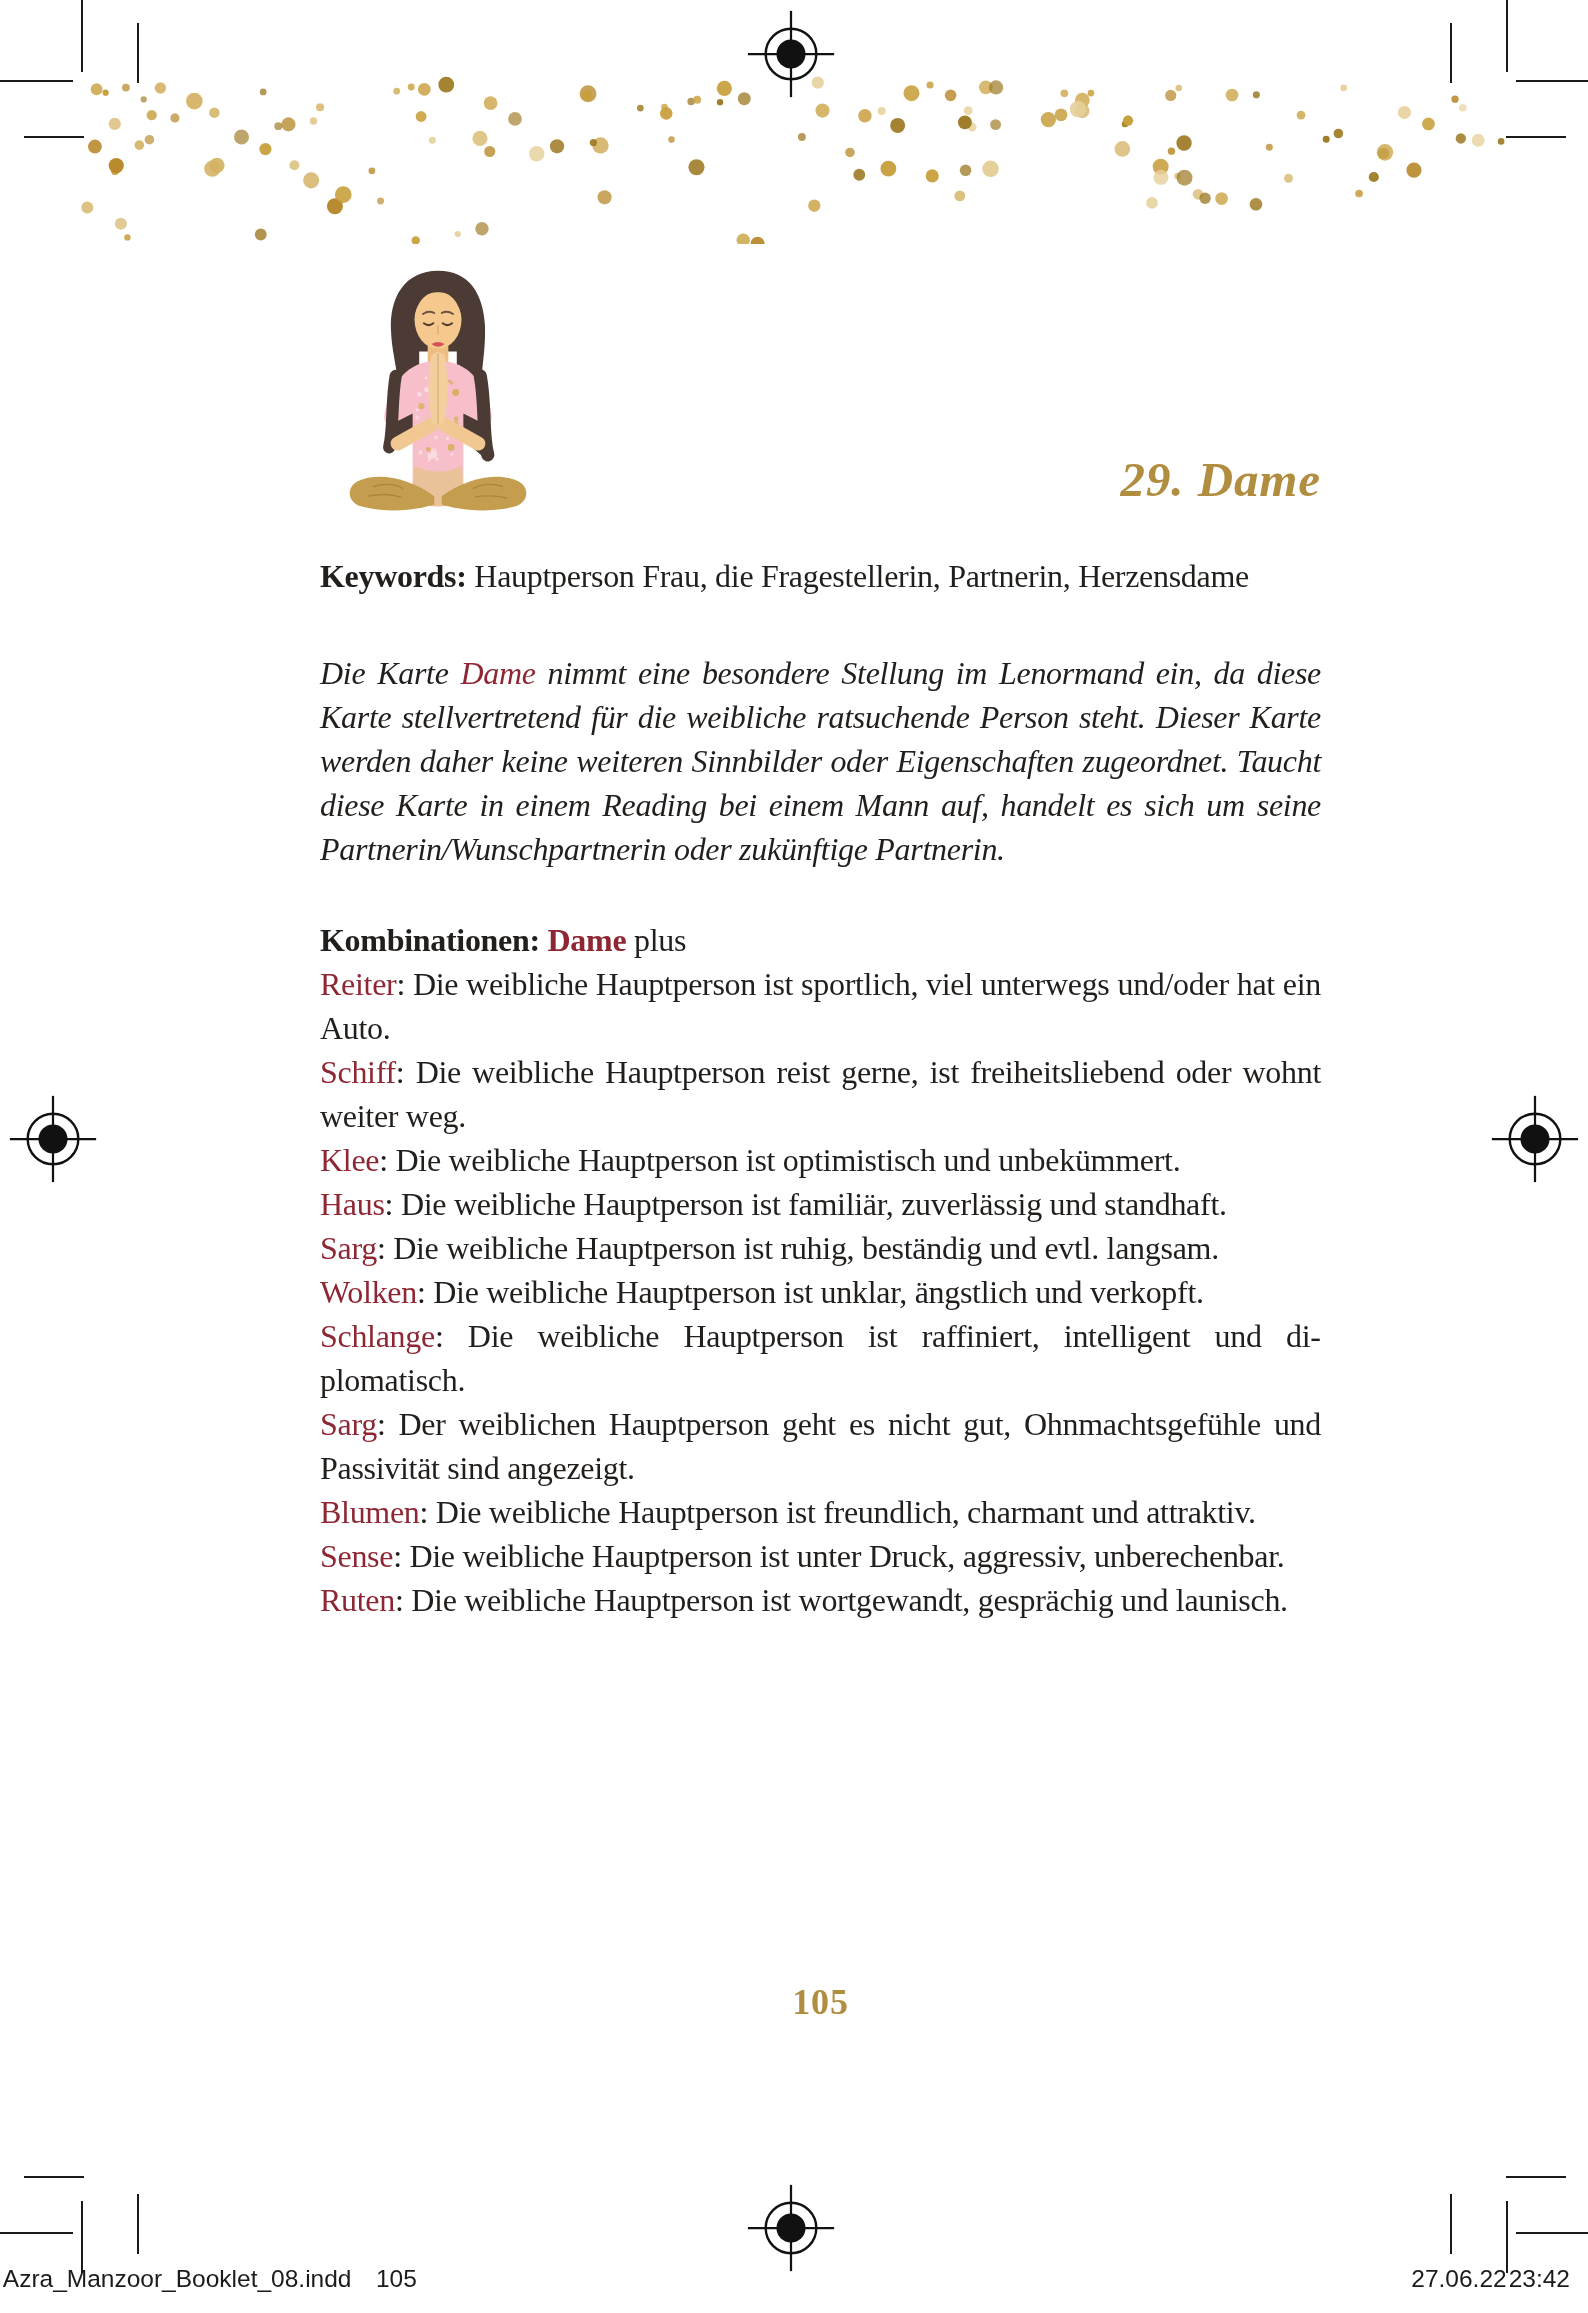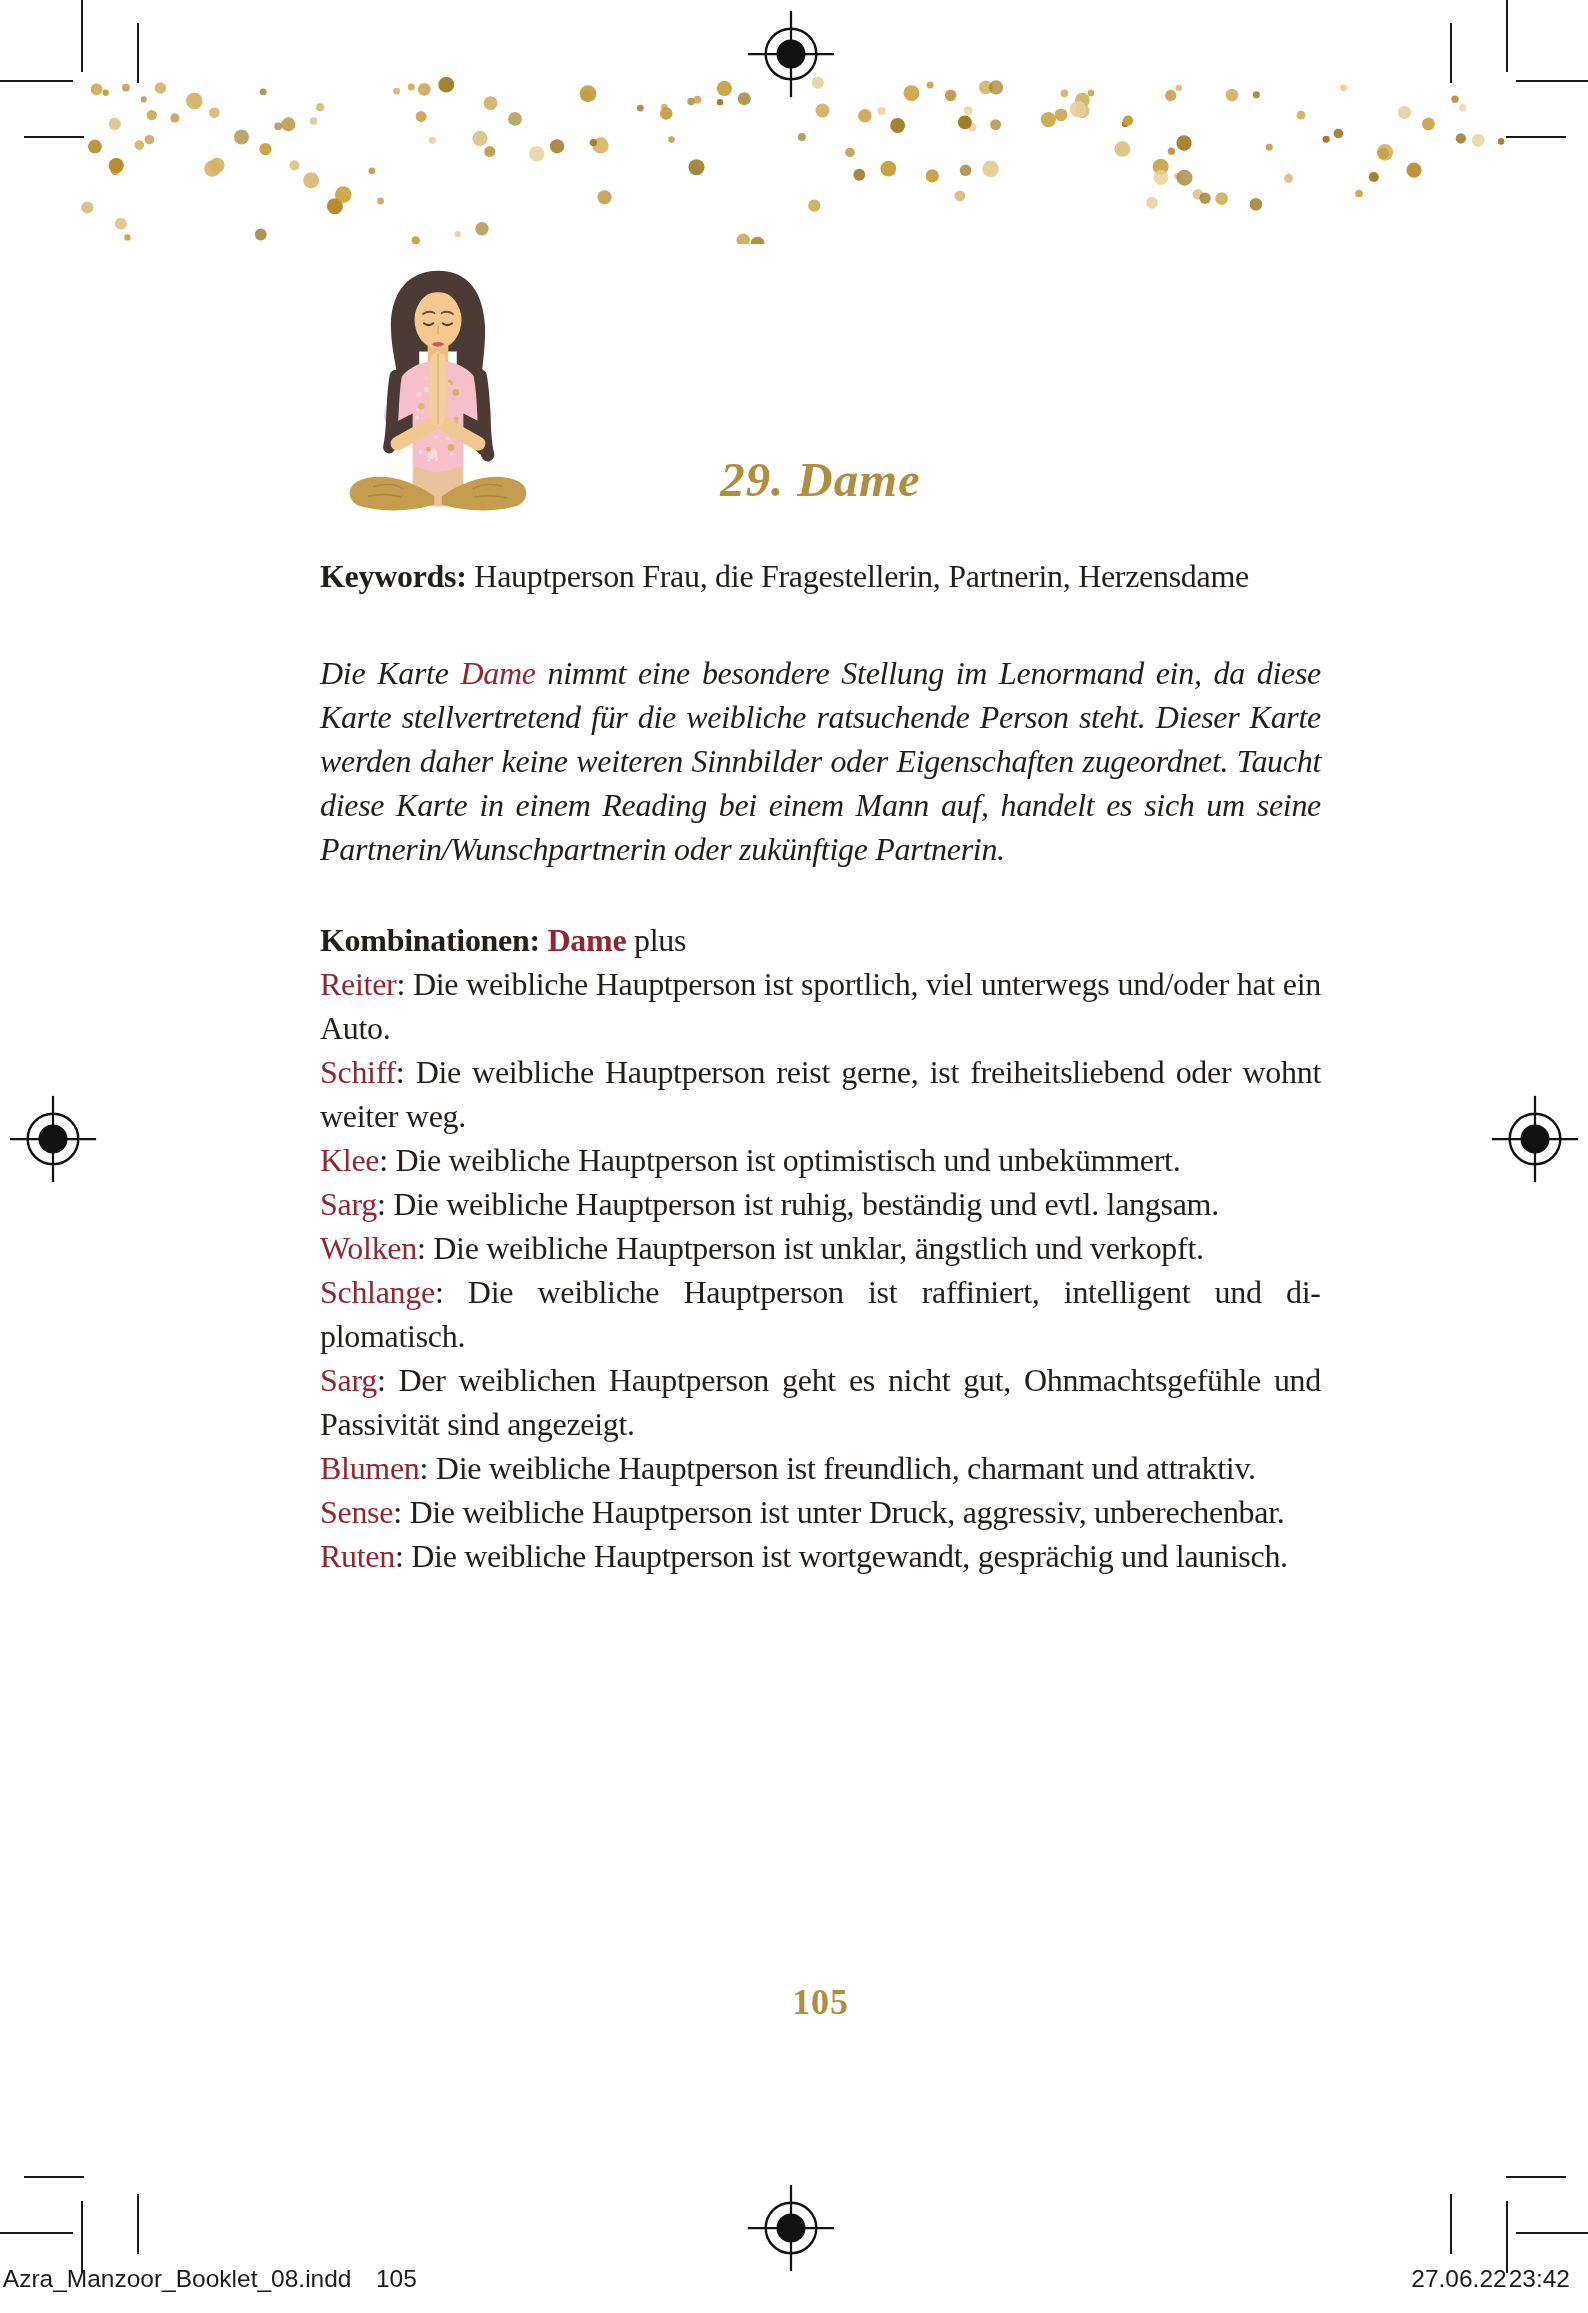--- a/index.html
+++ b/index.html
@@ -15,21 +15,21 @@
   
   .crop{position:absolute;background:#1a1a1a;}
   .crop.v{width:1.9px;}
   .crop.h{height:1.9px;}
   .regmark{position:absolute;width:90px;height:90px;}
   
   .glitter-band{position:absolute;left:71px;top:75px;width:1447px;height:169px;}
   .figure{position:absolute;left:345px;top:265px;width:186px;height:250px;}
   
   .page-title{
-    position:absolute;left:320px;top:452px;width:1001px;text-align:center;
+    position:absolute;left:320px;top:452px;width:1001px;text-align:right;
     font-style:italic;font-weight:bold;font-size:49px;line-height:56px;
     color:var(--gold);letter-spacing:0.9px;
   }
   .content{
     position:absolute;left:320px;top:554px;width:1001px;
     font-size:32px;line-height:44px;letter-spacing:-0.3px;
     text-align:justify;color:var(--ink);
   }
   .content p{margin:0;hyphens:manual;}
   p.intro{margin-top:53px;font-style:italic;}
@@ -295,20 +295,21 @@
 <div class="content">
   <p><span class="bold">Keywords:</span> <span>Hauptperson Frau, die Fragestellerin, Partnerin, Herzens­dame</span></p>
 
   <p class="intro"><span>Die Karte</span> <span class="maroon">Dame</span> <span>nimmt eine besondere Stellung im Lenormand ein, da diese Karte stellvertretend für die weibliche ratsuchende Person steht. Dieser Karte werden daher keine weiteren Sinnbilder oder Ei­genschaften zugeordnet. Taucht diese Karte in einem Reading bei ei­nem Mann auf, handelt es sich um seine Partnerin/Wunschpartnerin oder zukünftige Partnerin.</span></p>
 
   <p class="combos-heading"><span class="bold">Kombinationen:</span> <span class="bold maroon">Dame</span> <span>plus</span></p>
 
   <p><span class="maroon">Reiter</span><span>: </span><span>Die weibliche Hauptperson ist sportlich, viel unterwegs und/oder hat ein Auto.</span></p>
   <p><span class="maroon">Schiff</span><span>: </span><span>Die weibliche Hauptperson reist gerne, ist freiheitsliebend oder wohnt weiter weg.</span></p>
   <p><span class="maroon">Klee</span><span>: </span><span>Die weibliche Hauptperson ist optimistisch und unbekümmert.</span></p>
+  <p><span class="maroon">Haus</span><span>: </span><span>Die weibliche Hauptperson ist familiär, zuverlässig und stand­haft.</span></p>
   <p><span class="maroon">Sarg</span><span>: </span><span>Die weibliche Hauptperson ist ruhig, beständig und evtl. lang­sam.</span></p>
   <p><span class="maroon">Wolken</span><span>: </span><span>Die weibliche Hauptperson ist unklar, ängstlich und verkopft.</span></p>
   <p><span class="maroon">Schlange</span><span>: </span><span>Die weibliche Hauptperson ist raffiniert, intelligent und di­plomatisch.</span></p>
   <p><span class="maroon">Sarg</span><span>: </span><span>Der weiblichen Hauptperson geht es nicht gut, Ohnmachtsge­fühle und Passivität sind angezeigt.</span></p>
   <p><span class="maroon">Blumen</span><span>: </span><span>Die weibliche Hauptperson ist freundlich, charmant und at­traktiv.</span></p>
   <p><span class="maroon">Sense</span><span>: </span><span>Die weibliche Hauptperson ist unter Druck, aggressiv, unbe­rechenbar.</span></p>
   <p><span class="maroon">Ruten</span><span>: </span><span>Die weibliche Hauptperson ist wortgewandt, gesprächig und launisch.</span></p>
 </div>
 
 <div class="page-number">105</div>

